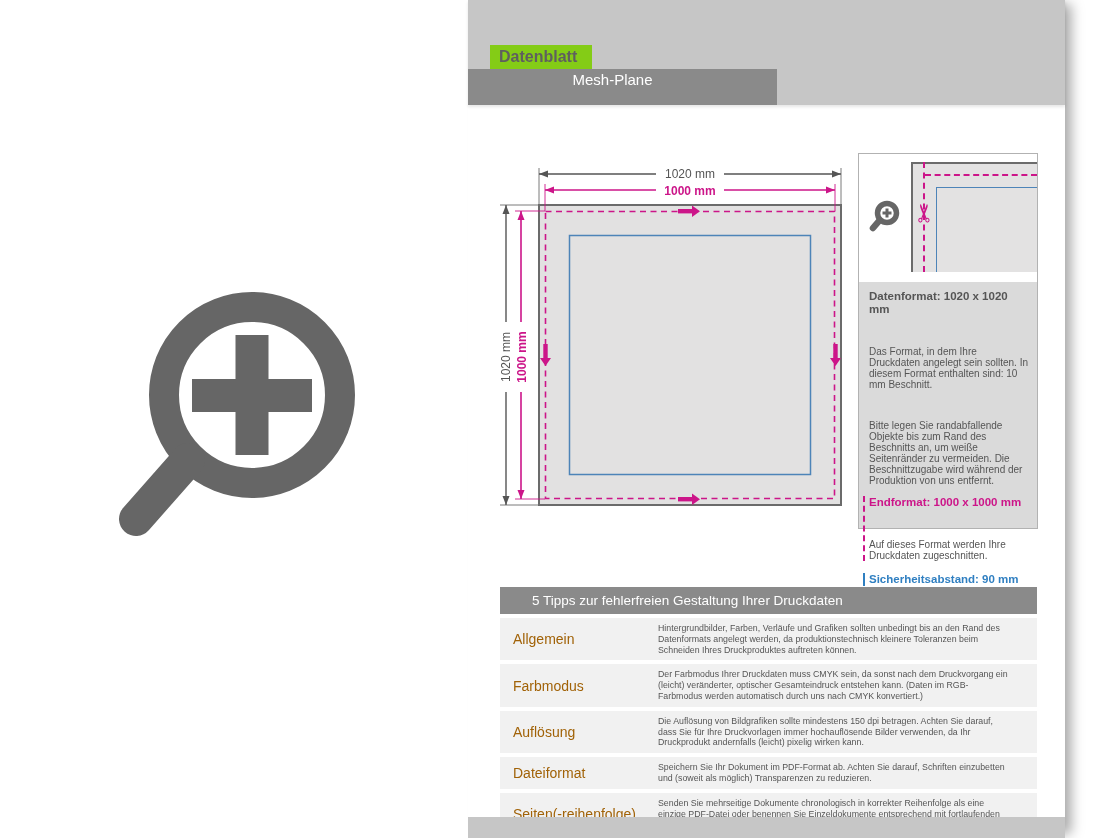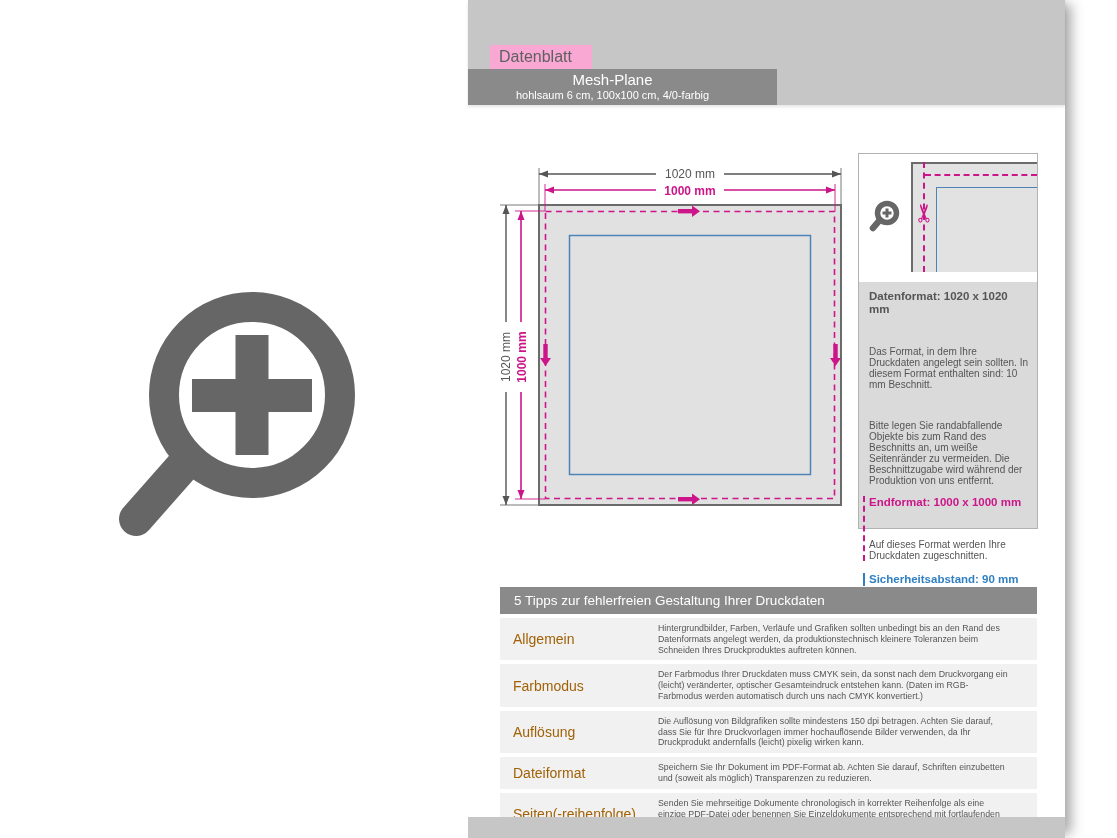--- a/index.html
+++ b/index.html
@@ -9,22 +9,22 @@
 
   
   .big-zoom { position:absolute; left:100px; top:275px; }
 
   
   .panel { position:absolute; left:468px; top:0; width:597px; height:838px; background:#ffffff;
            box-shadow:10px 0 12px -4px rgba(0,0,0,0.35); }
 
   .top-band { position:absolute; left:0; top:0; width:597px; height:105px; background:#c6c6c6;
               box-shadow:0 2px 3px rgba(0,0,0,0.10); }
-  .tab-box { position:absolute; left:22px; top:45px; width:102px; height:24px; background:#f9a8d4;
-             color:#5f5f5f; font-size:16px; line-height:24px; padding-left:9px; }
+  .tab-box { position:absolute; left:22px; top:45px; width:102px; height:24px; background:#84cc16;
+             color:#5f5f5f; font-size:16px; line-height:24px; padding-left:9px;font-weight:bold; }
   .title-box { position:absolute; left:0; top:69px; width:309px; height:36px; background:#8a8a8a;
                color:#ffffff; text-align:center; padding:2px 20px 0 0; }
   .title-box .title { font-size:15px; line-height:17px; font-weight:normal; }
   .title-box .subtitle { font-size:11px; line-height:14px; }
 
   
   .diagram { position:absolute; left:27px; top:160px; }
 
   
   .info-box { position:absolute; left:390px; top:153px; width:180px; height:376px;
@@ -45,21 +45,21 @@
   .blk { margin-left:-6px; padding-left:4px; }
   .blk-end { border-left:2px dashed #cc1589; }
   .blk-end h3 { color:#cc1589; }
   .blk-safe { border-left:2px solid #2f7fc1; }
   .blk-safe h3 { color:#2f7fc1; }
   .blk p { margin-bottom:12px; }
 
   
   .tips { position:absolute; left:32px; top:587px; width:537px; }
   .tips-header { height:27px; background:#8a8a8a; color:#ffffff; font-size:13.5px; line-height:27px;
-                 padding-left:14px; margin-bottom:4px; }
+                 padding-left:32px; margin-bottom:4px; }
   .tips-row { display:flex; background:#f1f1f1; margin-bottom:4px; align-items:center; min-height:38px; }
   .tips-row.short { min-height:30px; }
   .tips-label { width:158px; padding-left:13px; font-size:14px; color:#a16207; flex-shrink:0; }
   .tips-text { width:362px; font-size:8.8px; line-height:10.8px; color:#555555; padding:5px 12px 5px 0; }
 
   .footer-band { position:absolute; left:0; top:817px; width:597px; height:21px; background:#c6c6c6; }
 </style>
 </head>
 <body>
 
@@ -73,21 +73,20 @@
   </svg>
 
   <div class="panel">
 
     <div class="top-band"></div>
     <div class="tab-box">
       <span>Datenblatt</span>
     </div>
     <div class="title-box">
       <div class="title">Mesh-Plane</div>
-      <div class="subtitle">hohlsaum 6 cm, 100x100 cm, 4/0-farbig</div>
     </div>
 
     <svg class="diagram" width="360" height="355" viewBox="495 160 360 355">
 
       <rect x="539" y="205" width="302" height="300" fill="#e2e1e1" stroke="#6b6b6b" stroke-width="2"></rect>
 
       <rect x="545.5" y="211.5" width="289" height="287" fill="none" stroke="#cc1589" stroke-width="1.6" stroke-dasharray="6 4.5"></rect>
 
       <rect x="569.5" y="235.5" width="241" height="239" fill="none" stroke="#4d84b8" stroke-width="1.5"></rect>
 

